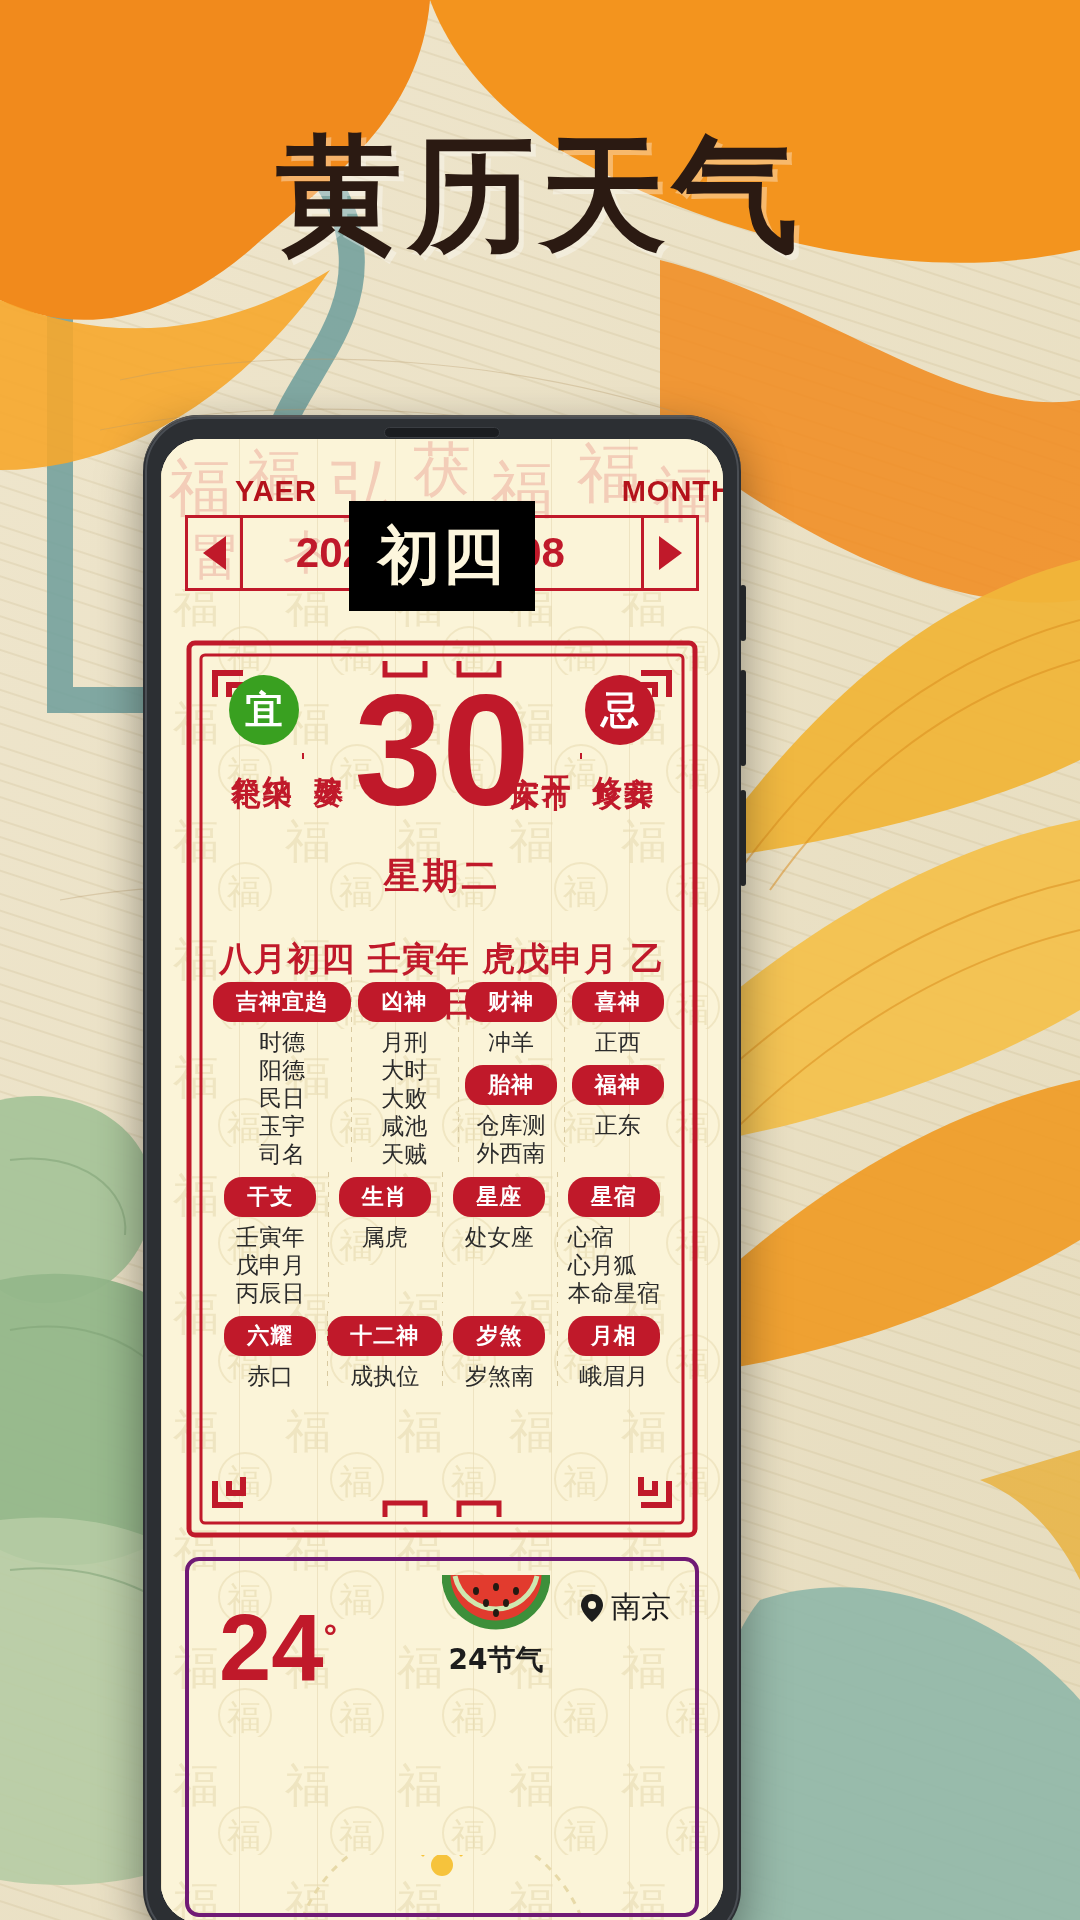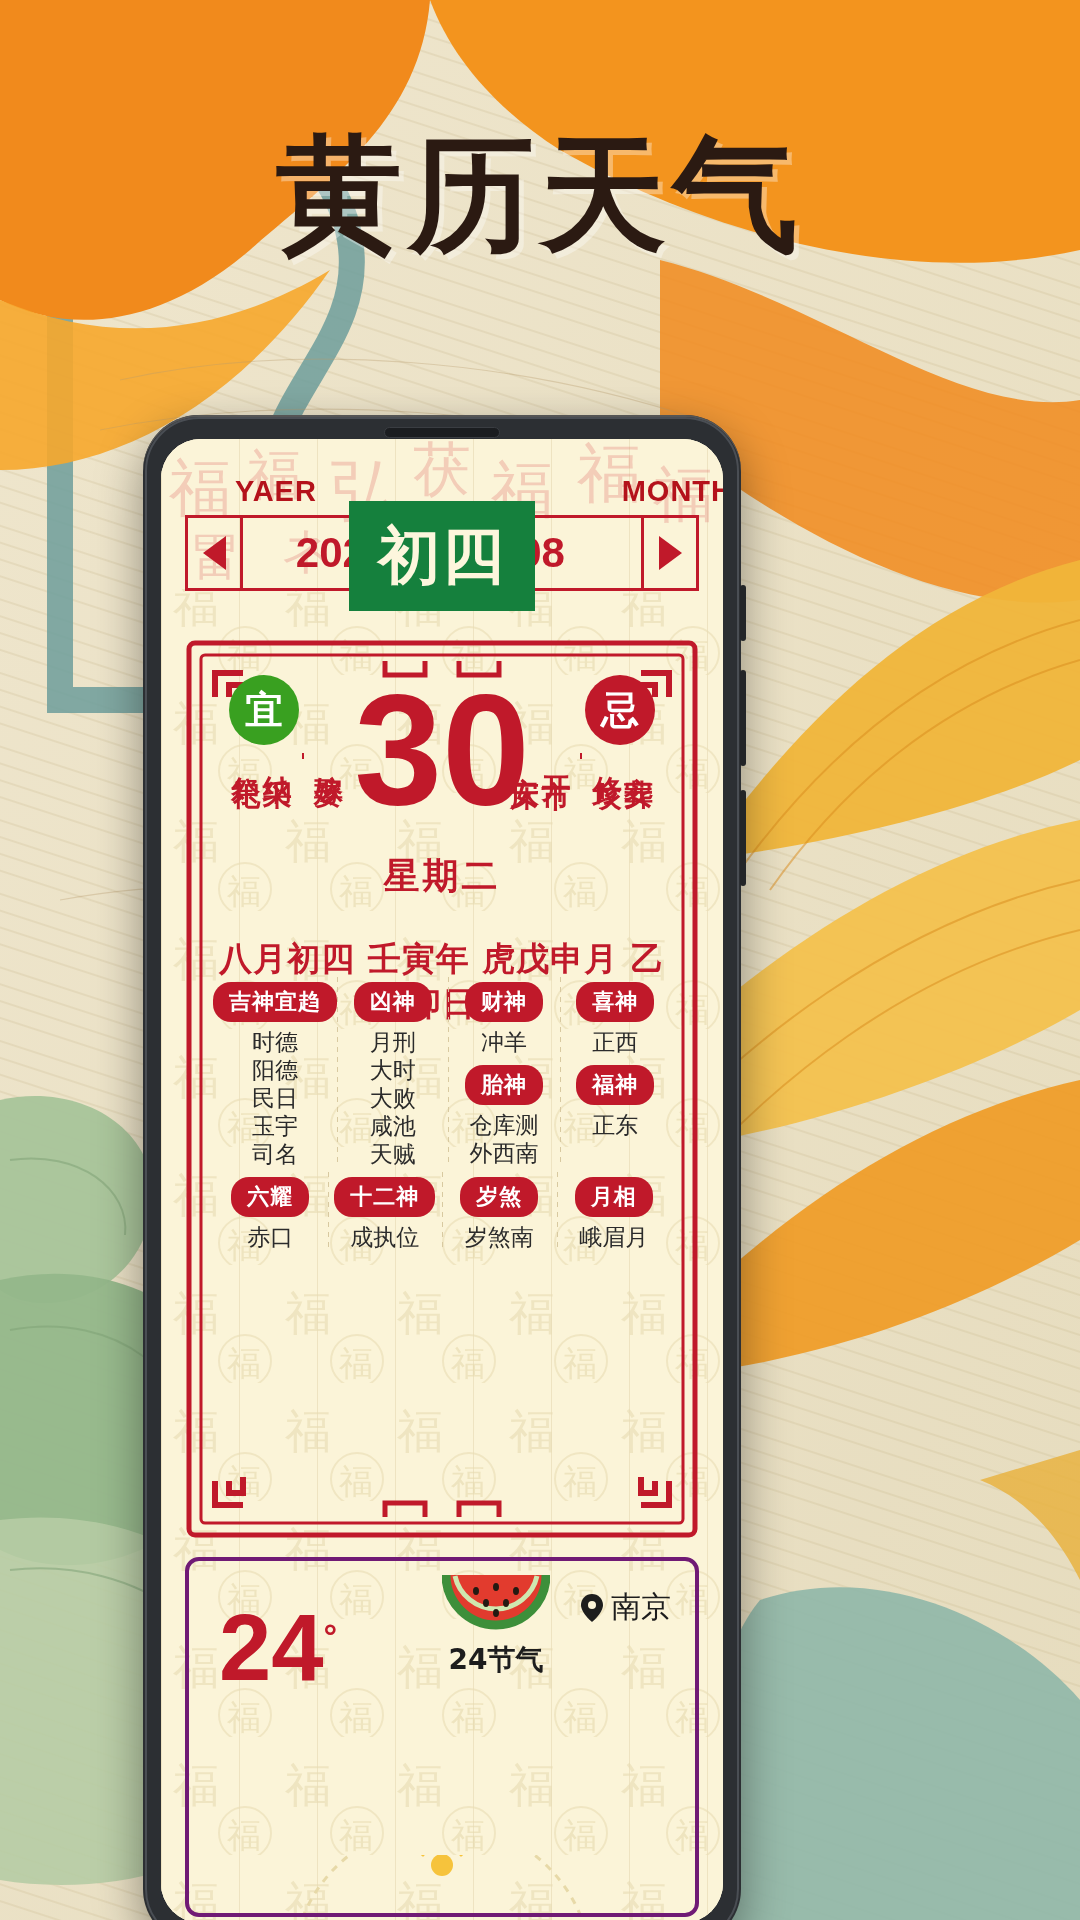--- a/index.html
+++ b/index.html
@@ -82,21 +82,21 @@
   }
   .ym-box.left{ border-right:none; }
   .ym-box.right{ border-left:none; border-right:none;}
   .ym-val{
     flex:1; text-align:center; color:#c0192a; font-size:42px; font-weight:bold;
     font-family:"Liberation Sans",sans-serif;
   }
   .lunar-badge{
     position:absolute; left:50%; transform:translateX(-50%);
     top:-14px; width:186px; height:110px;
-    background:#15803d; display:flex; align-items:center; justify-content:center;
+    background:#000000; display:flex; align-items:center; justify-content:center;
     color:#fdf6dd; font-size:62px; font-weight:bold; letter-spacing:2px;
     font-family:"DejaVu Sans","Liberation Sans",sans-serif;
     z-index:4;
   }
 
   
   .card{
     position:absolute; left:24px; top:200px; width:514px; height:900px;
   }
   .card .frm{ position:absolute; inset:0; }
@@ -143,21 +143,21 @@
   
   .grid{ position:absolute; left:6px; top:312px; width:458px; }
   .gblock{ display:flex; }
   .gcol{ flex:1; display:flex; flex-direction:column; align-items:center; position:relative; }
   .gcol + .gcol::before{
     content:""; position:absolute; left:0; top:4px; bottom:4px; width:1px;
     background:repeating-linear-gradient(to bottom,#d8c9a0 0 5px,transparent 5px 10px);
   }
   .tag{
     background:#c0192a; color:#fff; border-radius:18px;
-    font-size:22px; font-weight:bold; padding:5px 16px; margin:9px 0 6px;
+    font-size:22px; font-weight:bold; padding:5px 23px; margin:9px 0 6px;
     white-space:nowrap; letter-spacing:1px;
     font-family:"DejaVu Sans","Liberation Sans",sans-serif;
   }
   .vals{ color:#2b2b2b; font-size:23px; line-height:1.22;
     font-family:"DejaVu Sans","Liberation Sans",sans-serif; }
 
   
   .wcard{
     position:absolute; left:24px; top:1118px; width:514px; height:360px;
     border:4px solid #701a75; border-radius:14px; overflow:hidden;
@@ -371,20 +371,42 @@
               </div>
               <div class="gcol">
                 <div class="tag">喜神</div>
                 <div class="vals" style="white-space: pre-line;">正西</div>
                 <div class="tag">福神</div>
                 <div class="vals" style="white-space: pre-line;">正东</div>
               </div>
             </div>
             <div class="gblock">
               <div class="gcol">
+                <div class="tag">干支</div>
+                <div class="vals" style="white-space: pre-line;">壬寅年
+戊申月
+丙辰日</div>
+              </div>
+              <div class="gcol">
+                <div class="tag">生肖</div>
+                <div class="vals" style="white-space: pre-line;">属虎</div>
+              </div>
+              <div class="gcol">
+                <div class="tag">星座</div>
+                <div class="vals" style="white-space: pre-line;">处女座</div>
+              </div>
+              <div class="gcol">
+                <div class="tag">星宿</div>
+                <div class="vals" style="white-space: pre-line;">心宿
+心月狐
+本命星宿</div>
+              </div>
+            </div>
+            <div class="gblock">
+              <div class="gcol">
                 <div class="tag">六耀</div>
                 <div class="vals" style="white-space: pre-line;">赤口</div>
               </div>
               <div class="gcol">
                 <div class="tag">十二神</div>
                 <div class="vals" style="white-space: pre-line;">成执位</div>
               </div>
               <div class="gcol">
                 <div class="tag">岁煞</div>
                 <div class="vals" style="white-space: pre-line;">岁煞南</div>

